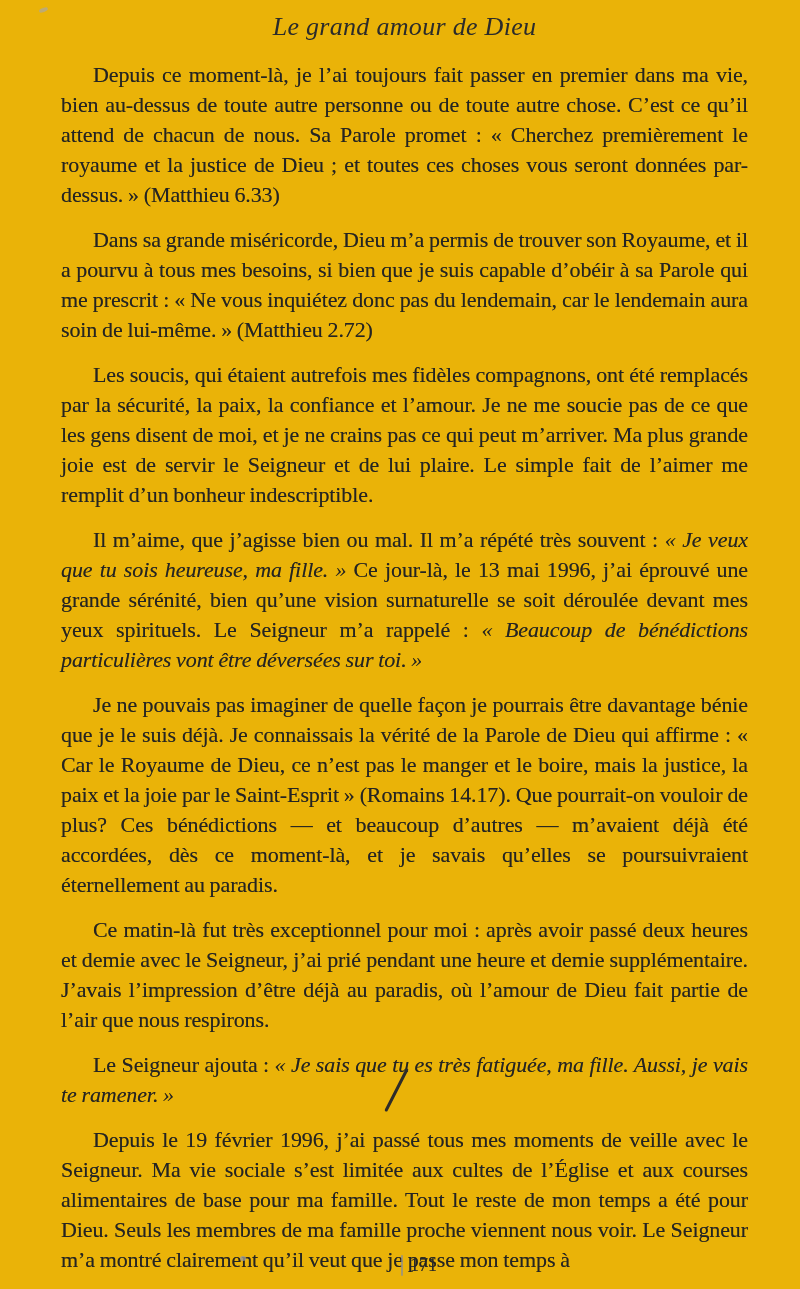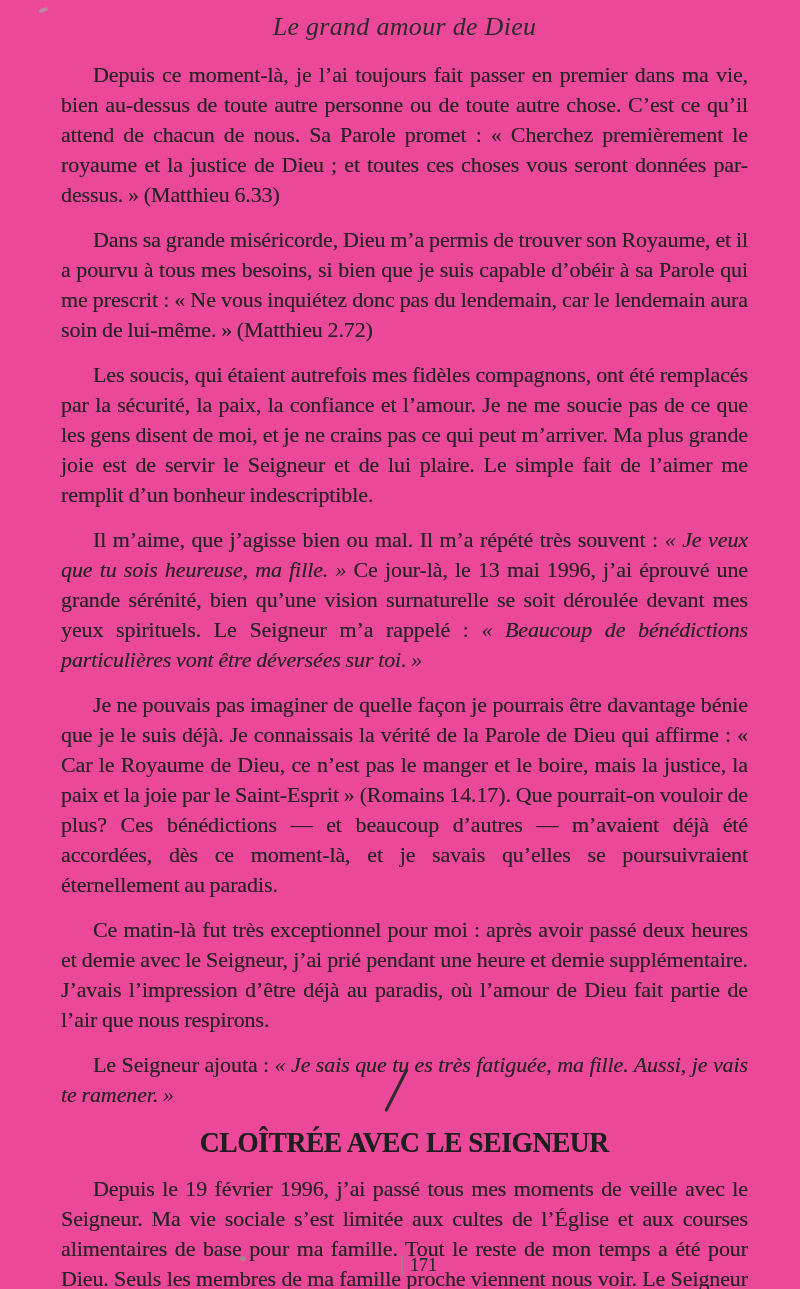--- a/index.html
+++ b/index.html
@@ -6,21 +6,21 @@
   body {
     width: 800px; height: 1289px;
     background: #ffffff;
     font-family: "Liberation Serif", "DejaVu Serif", serif;
     color: #242424;
     position: relative;
     overflow: hidden;
   }
   .page {
     position: absolute; inset: 0;
-    background: #ec4899;
+    background: #eab308;
     padding: 10px 37px 16px 46px;
     box-sizing: border-box;
     overflow: hidden;
   }
   .running-head {
     text-align: center;
     font-style: italic;
     font-size: 26px;
     line-height: 30px;
     margin: 2px 0 18px 0;
@@ -104,23 +104,20 @@
   <div class="body-block">
       <p class="para"><span>Depuis ce moment-là, je l’ai toujours fait passer en premier dans ma vie, bien au-dessus de toute autre personne ou de toute autre chose. C’est ce qu’il attend de chacun de nous. Sa Parole promet : « Cherchez premièrement le royaume et la justice de Dieu ; et toutes ces choses vous seront données par-dessus. » (Matthieu 6.33)</span></p>
       <p class="para"><span>Dans sa grande miséricorde, Dieu m’a permis de trouver son Royaume, et il a pourvu à tous mes besoins, si bien que je suis capable d’obéir à sa Parole qui me prescrit : « Ne vous inquiétez donc pas du lendemain, car le lendemain aura soin de lui-même. » (Matthieu 2.72)</span></p>
       <p class="para"><span>Les soucis, qui étaient autrefois mes fidèles compagnons, ont été remplacés par la sécurité, la paix, la confiance et l’amour. Je ne me soucie pas de ce que les gens disent de moi, et je ne crains pas ce qui peut m’arriver. Ma plus grande joie est de servir le Seigneur et de lui plaire. Le simple fait de l’aimer me remplit d’un bonheur indescriptible.</span></p>
       <p class="para"><span>Il m’aime, que j’agisse bien ou mal. Il m’a répété très souvent : </span><span class="it">« Je veux que tu sois heureuse, ma fille. »</span><span> Ce jour-là, le 13 mai 1996, j’ai éprouvé une grande sérénité, bien qu’une vision surnaturelle se soit déroulée devant mes yeux spirituels. Le Seigneur m’a rappelé : </span><span class="it">« Beaucoup de bénédictions particulières vont être déversées sur toi. »</span></p>
       <p class="para"><span>Je ne pouvais pas imaginer de quelle façon je pourrais être davantage bénie que je le suis déjà. Je connaissais la vérité de la Parole de Dieu qui affirme : « Car le Royaume de Dieu, ce n’est pas le manger et le boire, mais la justice, la paix et la joie par le Saint-Esprit » (Romains 14.17). Que pourrait-on vouloir de plus? Ces bénédictions — et beaucoup d’autres — m’avaient déjà été accordées, dès ce moment-là, et je savais qu’elles se poursuivraient éternellement au paradis.</span></p>
       <p class="para"><span>Ce matin-là fut très exceptionnel pour moi : après avoir passé deux heures et demie avec le Seigneur, j’ai prié pendant une heure et demie supplémentaire. J’avais l’impression d’être déjà au paradis, où l’amour de Dieu fait partie de l’air que nous respirons.</span></p>
       <p class="para"><span>Le Seigneur ajouta : </span><span class="it">« Je sais que tu es très fatiguée, ma fille. Aussi, je vais te ramener. »</span></p>
     </div>
 
-  <div class="section-heading">
-    <span class="squeeze">CLOÎTRÉE AVEC LE SEIGNEUR</span>
-  </div>
 
   <div class="body-block">
       <p class="para"><span>Depuis le 19 février 1996, j’ai passé tous mes moments de veille avec le Seigneur. Ma vie sociale s’est limitée aux cultes de l’Église et aux courses alimentaires de base pour ma famille. Tout le reste de mon temps a été pour Dieu. Seuls les membres de ma famille proche viennent nous voir. Le Seigneur m’a montré clairement qu’il veut que je passe mon temps à</span></p>
     </div>
 
   <div class="pen-slash"></div>
   <div class="folio-speck"></div>
 
   <div class="folio">
     <div class="folio-tick"></div>

